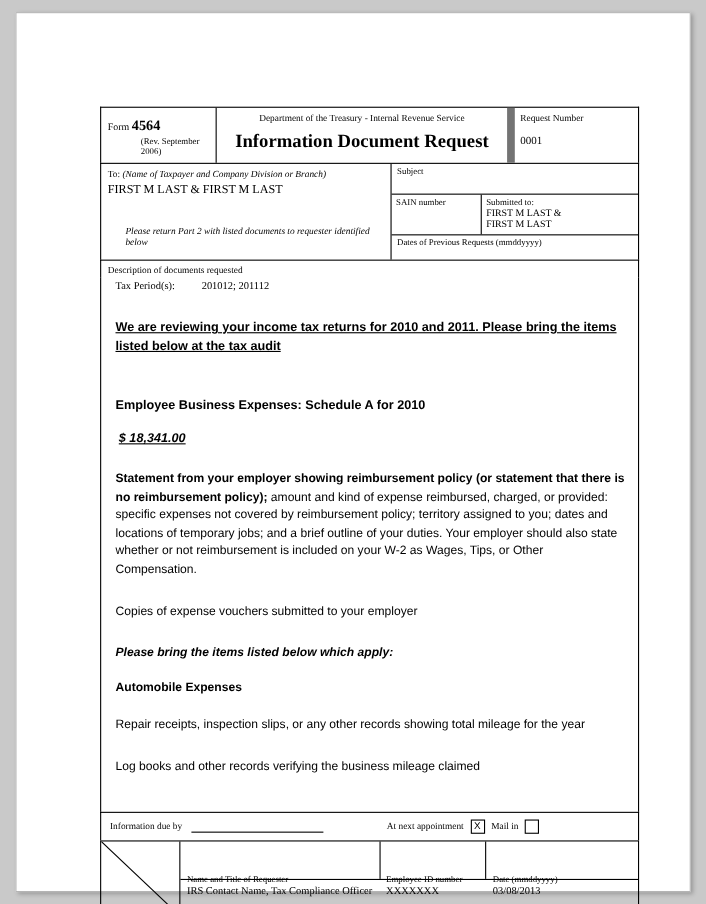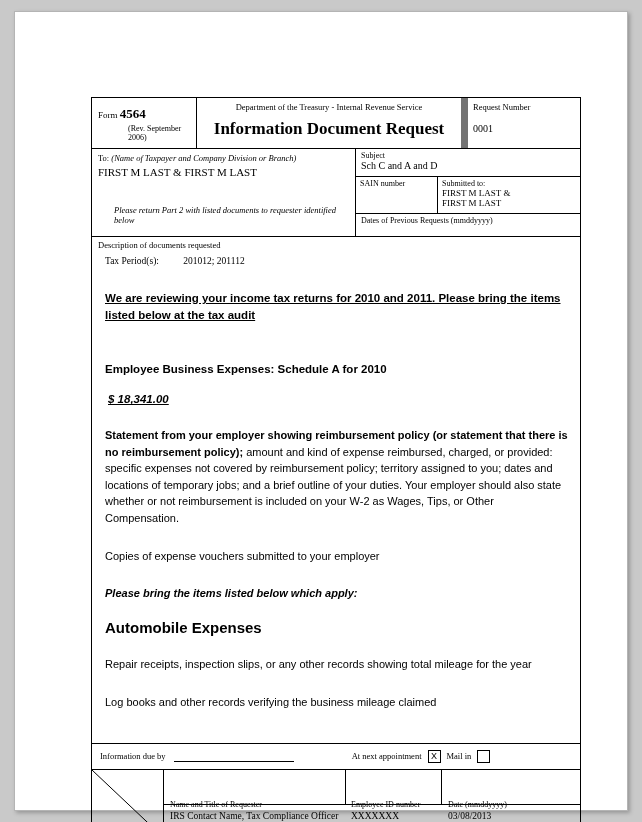--- a/index.html
+++ b/index.html
@@ -205,21 +205,21 @@
     line-height: 1.5;
     margin: 0 0 22px 3px;
   }
   .para-strong {
     font-size: 11px;
     font-weight: bold;
     font-style: italic;
     margin: 0 0 20px 3px;
   }
   .para-head {
-    font-size: 15px;
+    font-size: 11px;
     font-weight: bold;
     margin: 0 0 20px 3px;
   }
 
   
   .due-row {
     border: 1px solid #000;
     border-bottom: none;
     box-sizing: border-box;
     height: 26px;
@@ -305,21 +305,20 @@
         <div class="to-lbl">
           <span class="plain">To:</span>
           <span>(Name of Taxpayer and Company Division or Branch)</span>
         </div>
         <div class="to-name">FIRST M LAST &amp; FIRST M LAST</div>
         <div class="to-note">Please return Part 2 with listed documents to requester identified below</div>
       </div>
       <div class="right-col">
         <div class="subj-cell">
           <div class="lbl">Subject</div>
-          <div class="val">Sch C and A and D</div>
         </div>
         <div class="sain-row">
           <div class="sain-cell">
             <div>SAIN number</div>
             <div></div>
           </div>
           <div class="submit-cell">
             <div class="lbl">Submitted to:</div>
             <div class="val">FIRST M LAST &amp;</div>
             <div class="val">FIRST M LAST</div>

